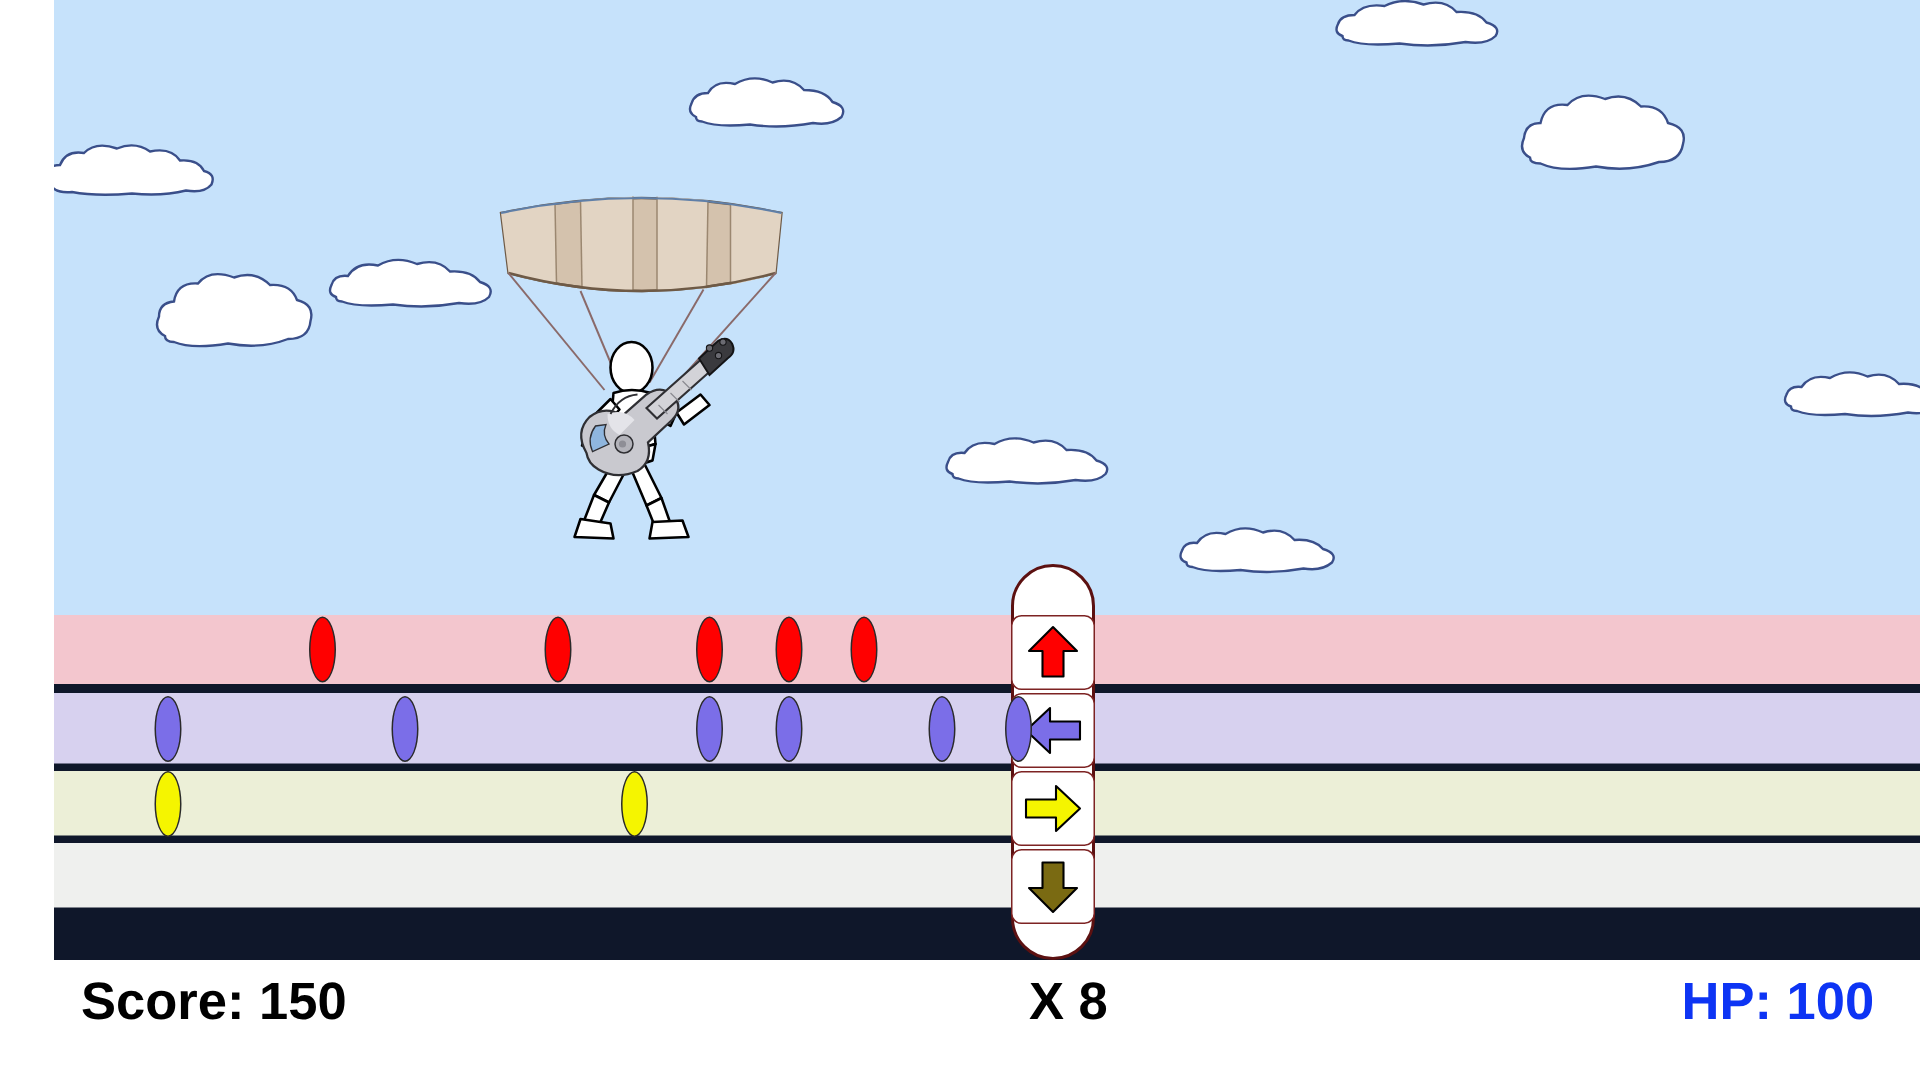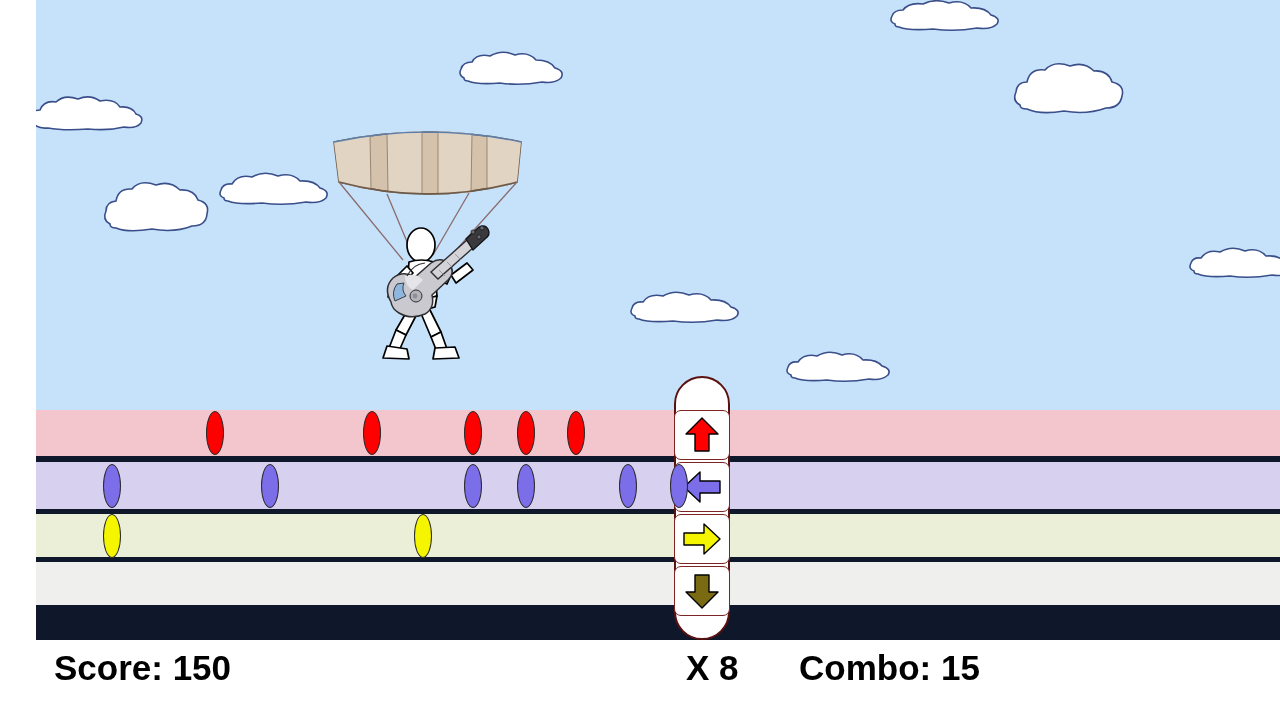--- a/index.html
+++ b/index.html
@@ -341,16 +341,16 @@
       </span>
     </div>
 
   </div>
 
   <div id="note-on-target"></div>
 
   <div id="hud">
     <div class="hud-text" id="hud-score">Score: 150</div>
     <div class="hud-text" id="hud-multi">X 8</div>
-    <div class="hud-text" id="hud-combo">Combo: 15</div>
+    <div class="hud-text" id="hud-hp">HP: 100</div>
   </div>
 
 </div>
 
 </body></html>

